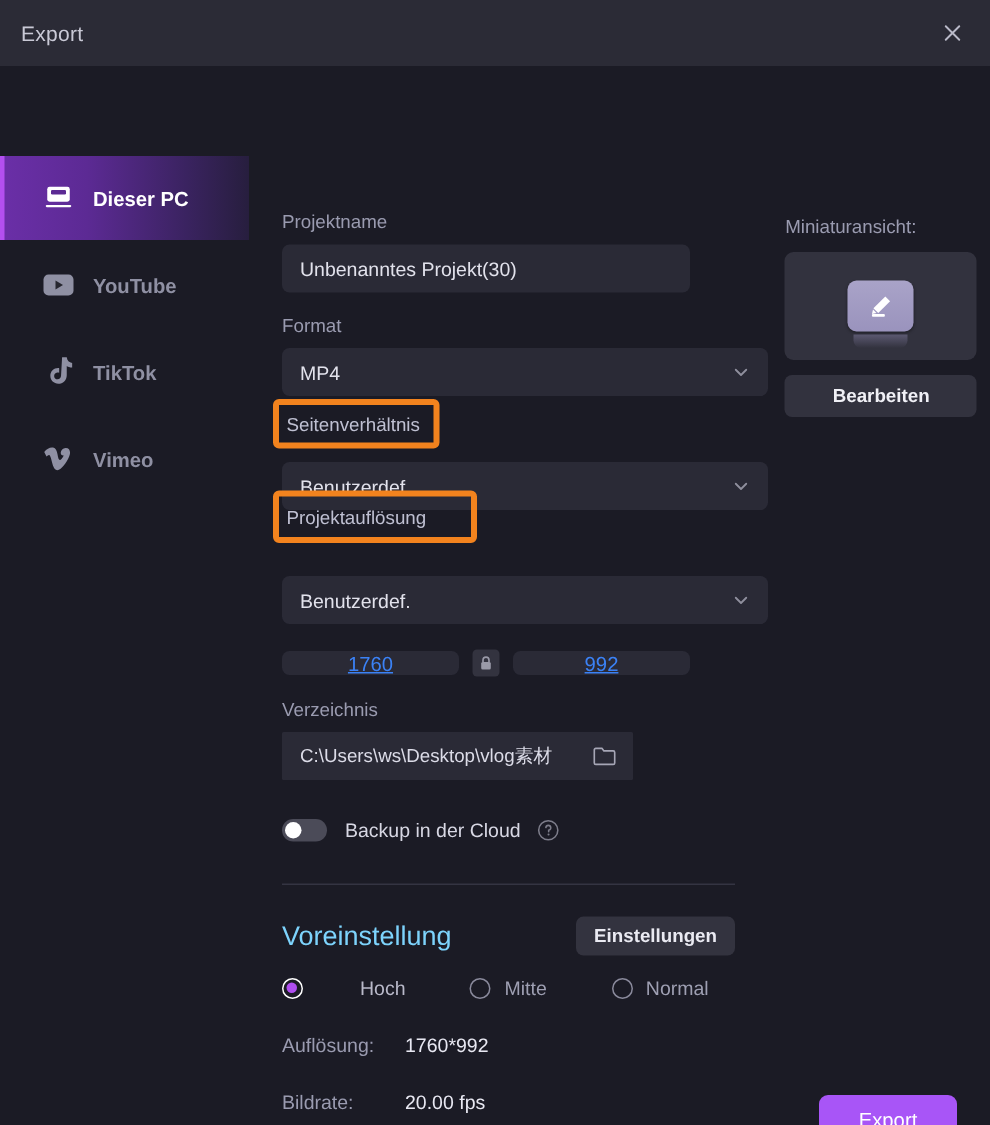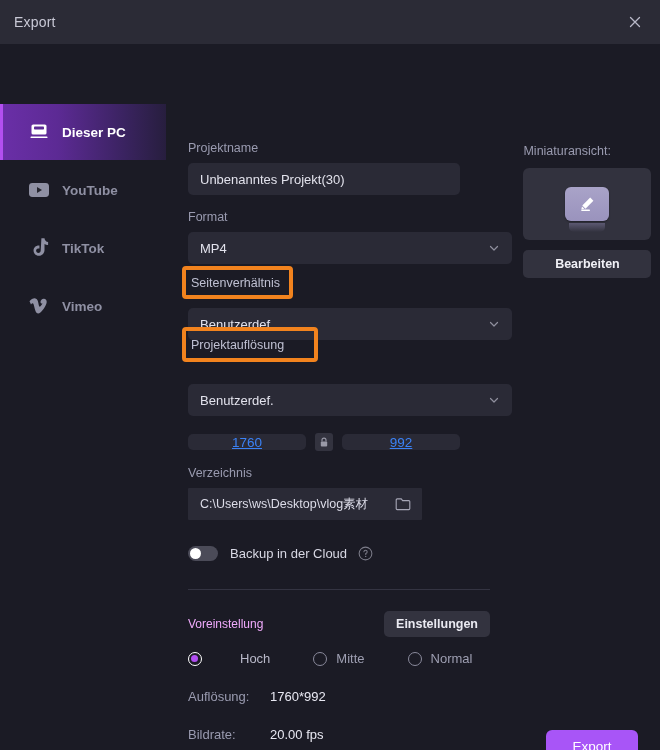--- a/index.html
+++ b/index.html
@@ -250,21 +250,21 @@
   }
 
   
   .preset-row {
     display: flex;
     align-items: center;
     width: 302px;
     margin-top: 21px;
     justify-content: space-between;
   }
-  .preset-label { font-size: 12px; color: #f0abfc; }
+  .preset-label { font-size: 18px; color: #7dd3fc; }
   .settings-btn {
     background: #33333f;
     border-radius: 5px;
     padding: 6px 12px;
     font-size: 12.5px;
     color: #eaeaf2;
     font-weight: 700;
     cursor: pointer;
     border: none;
     font-family: "Liberation Sans", sans-serif;

